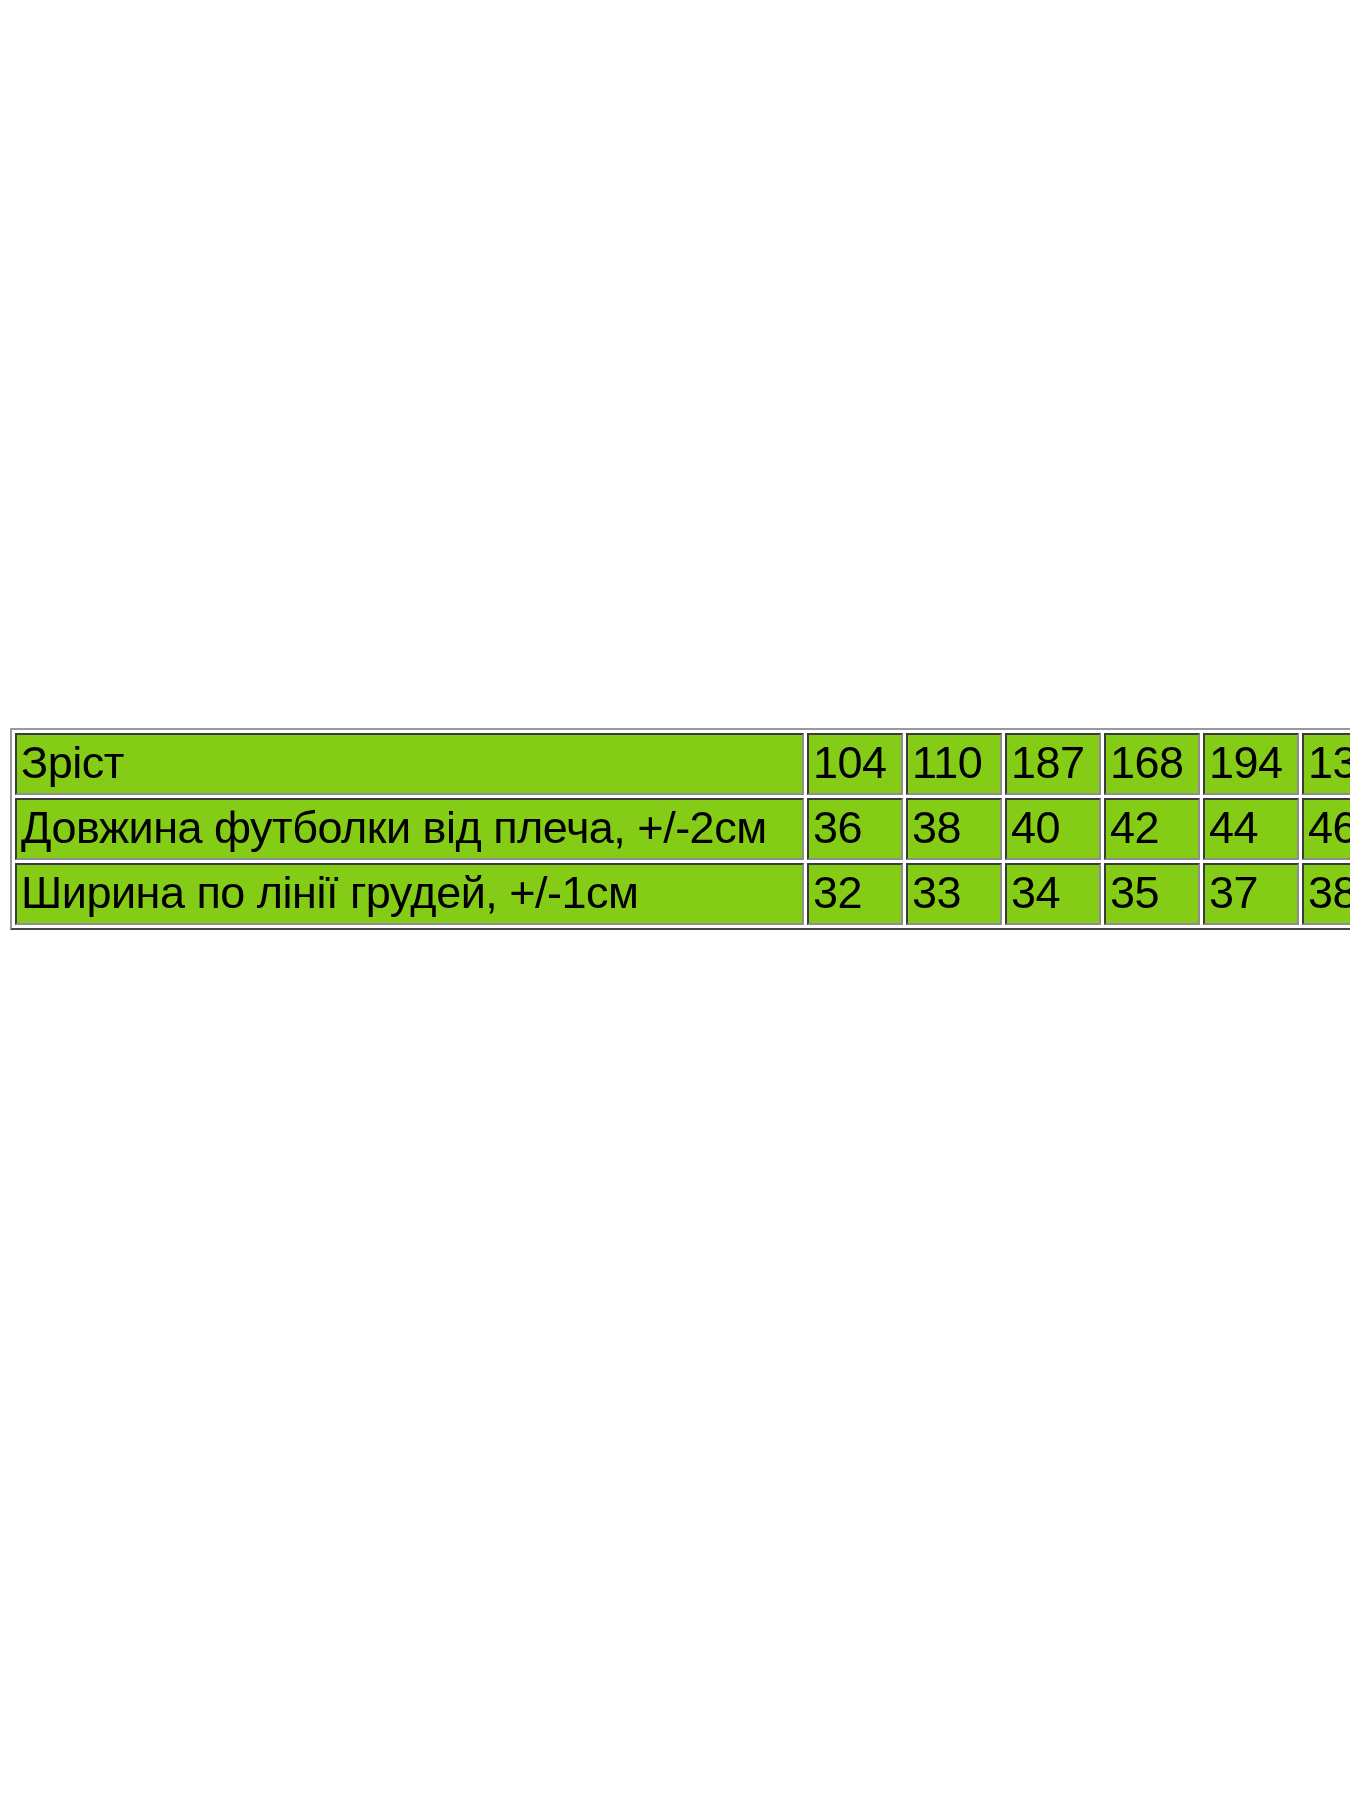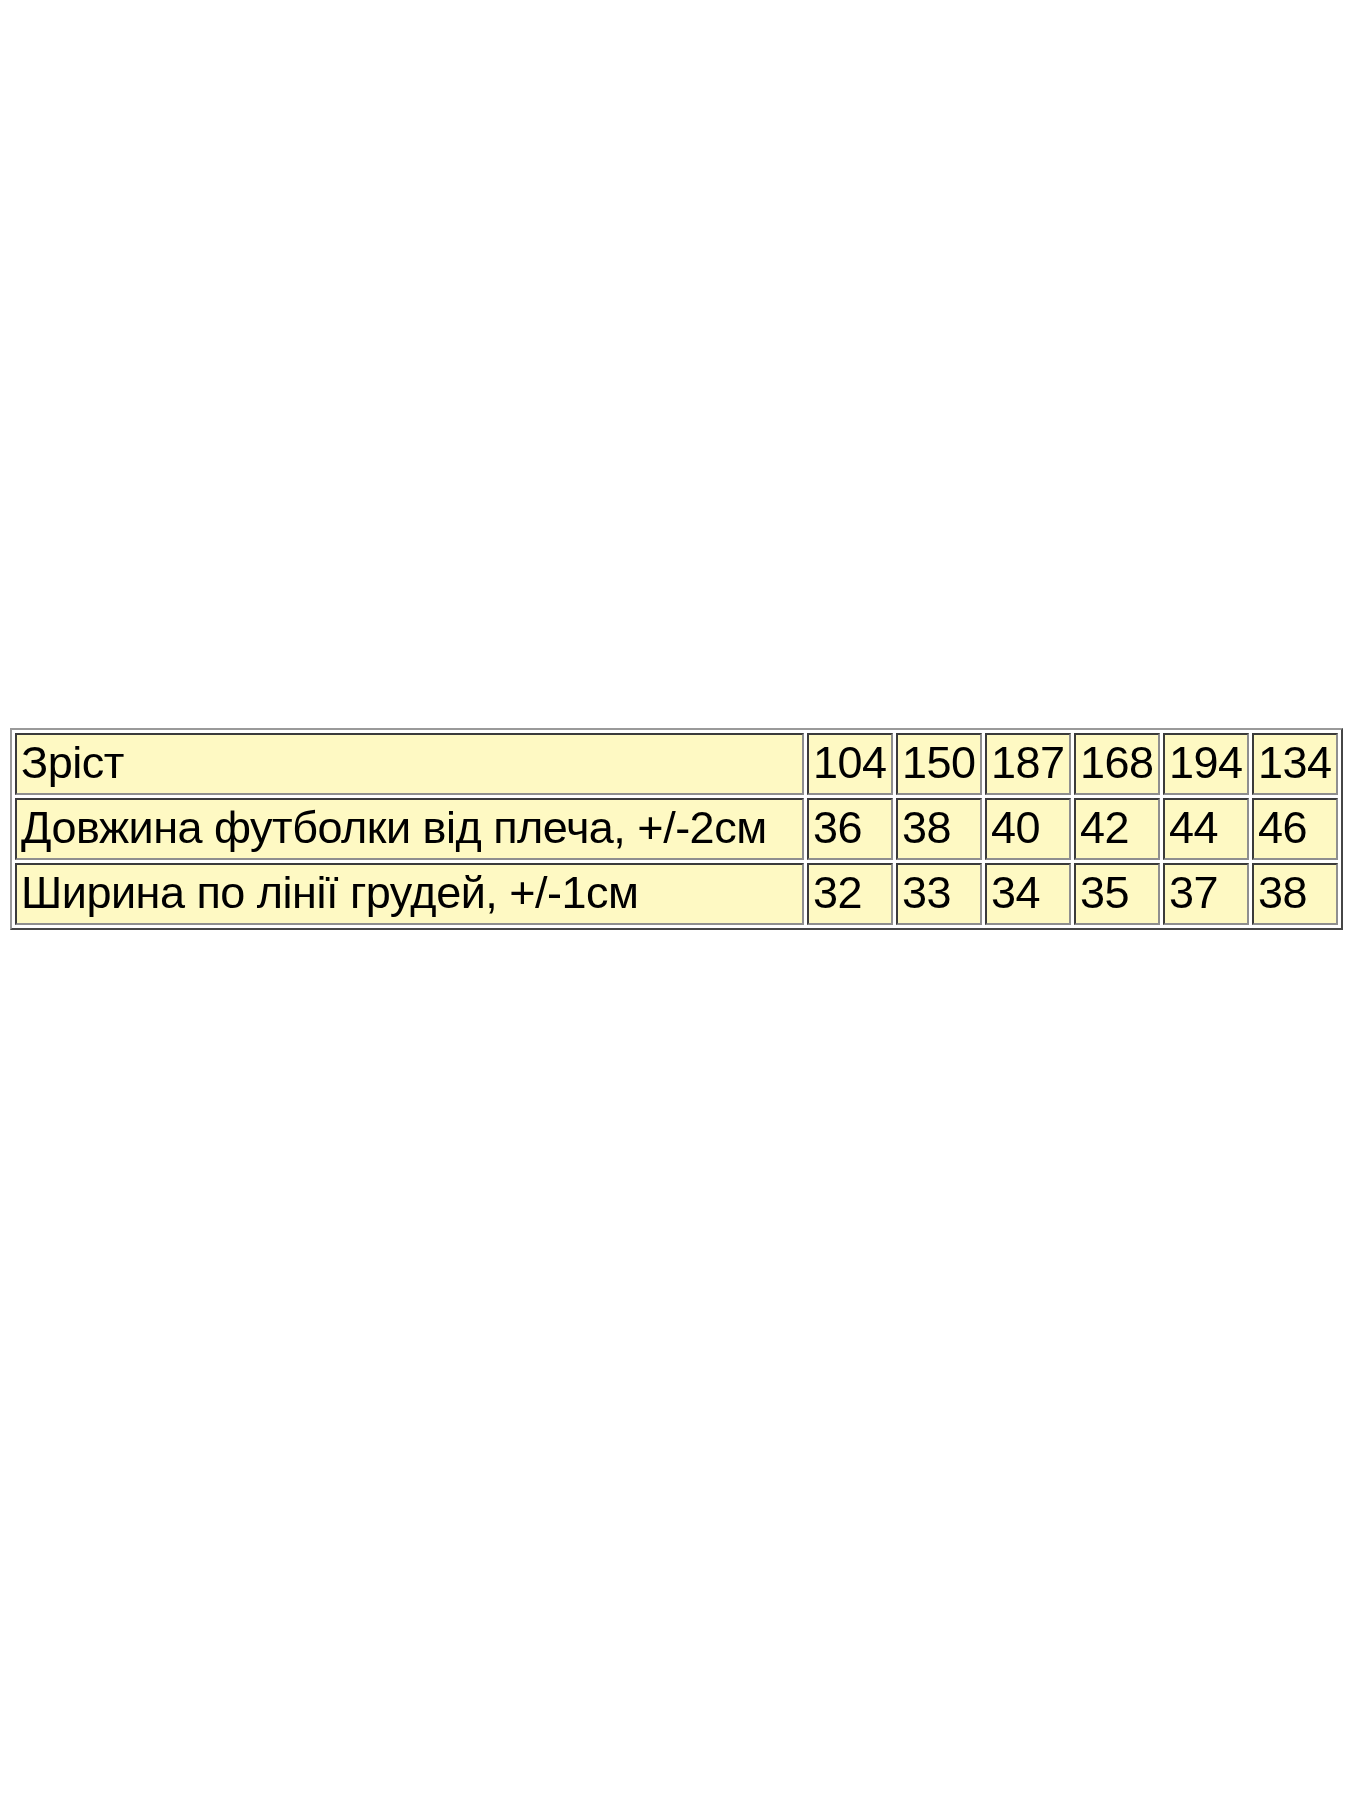--- a/index.html
+++ b/index.html
@@ -23,44 +23,44 @@
     border-collapse: separate;
     border-spacing: 3px;
     border: 2px outset #9a9a9a;
     background: #ffffff;
     table-layout: fixed;
     width: 1332px;
   }
   table.size-chart td {
     box-sizing: border-box;
     border: 2px inset #8f8f8f;
-    background: #fef9c3;
+    background: #84cc16;
     height: 62px;
     padding: 0 3px 2px 4px;
     font-size: 45px;
     line-height: 1.15;
     vertical-align: middle;
     text-align: left;
     white-space: nowrap;
     overflow: hidden;
     letter-spacing: -0.5px;
   }
   td.col-label { width: 789px; }
-  td.col-num   { width: 86px;  }
+  td.col-num   { width: 96px;  }
 </style>
 </head>
 <body>
 
 <div class="size-chart-wrap">
   <table class="size-chart">
     <tbody>
       <tr>
         <td class="col-label">Зріст</td>
         <td class="col-num">104</td>
-        <td class="col-num">150</td>
+        <td class="col-num">110</td>
         <td class="col-num">187</td>
         <td class="col-num">168</td>
         <td class="col-num">194</td>
         <td class="col-num">134</td>
       </tr>
       <tr>
         <td class="col-label">Довжина футболки від плеча, +/-2см</td>
         <td class="col-num">36</td>
         <td class="col-num">38</td>
         <td class="col-num">40</td>

